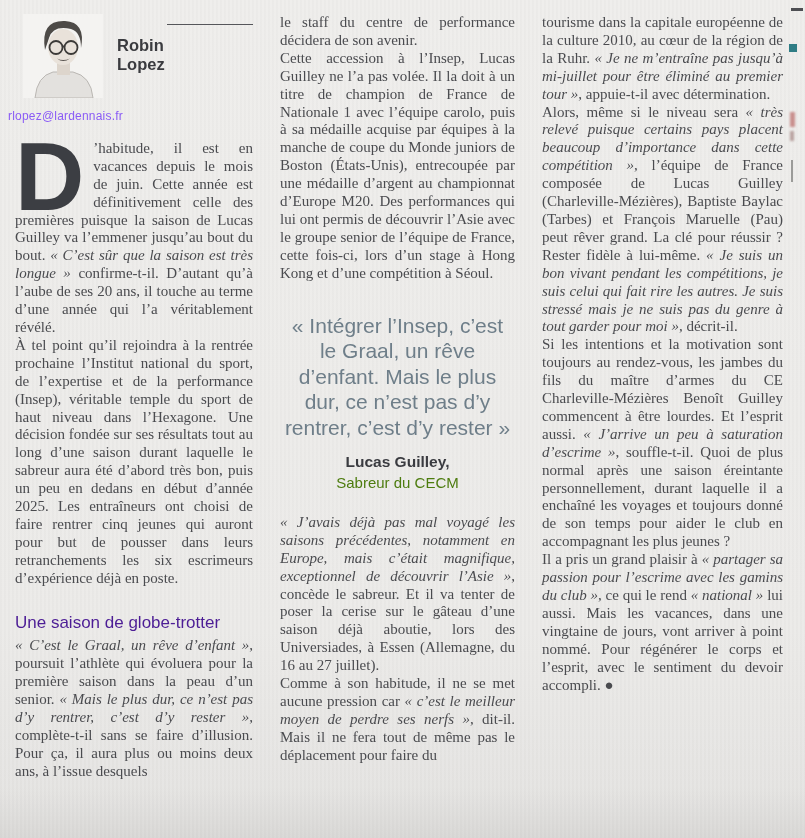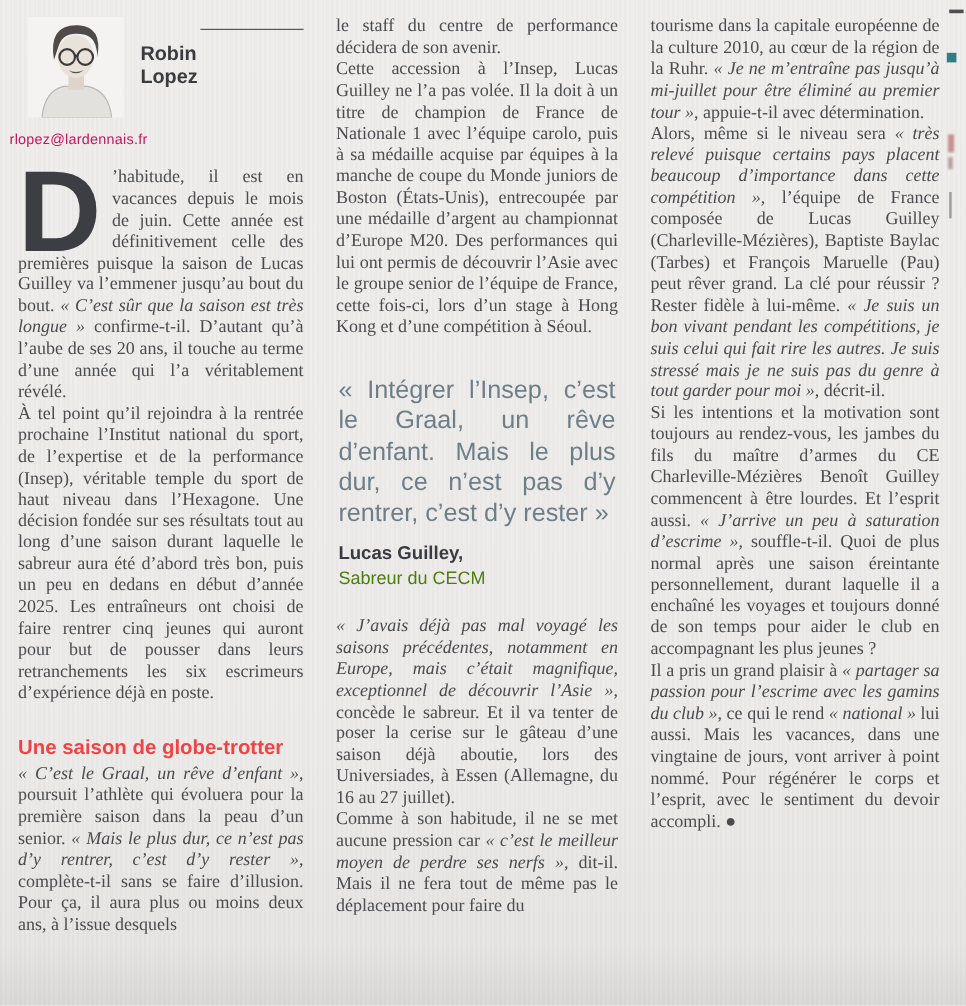--- a/index.html
+++ b/index.html
@@ -28,41 +28,41 @@
   .name-wrap { flex:1; padding-left:14px; display:flex; flex-direction:row; }
   .author-name {
     margin-top:22px; width:80px;
     font-family:"Liberation Sans", sans-serif;
     font-weight:700; font-size:16.5px; line-height:1.18; color:#3a3b3f;
   }
   .byline-rule { margin-top:10px; border-top:1.5px solid #55565a; width:100%; }
   .author-email {
     margin:10px 0 0 -7px;
     font-family:"Liberation Sans", sans-serif;
-    font-size:12px; color:#be185d; letter-spacing:.2px;
+    font-size:12px; color:#8b5cf6; letter-spacing:.2px;
   }
 
   
   .dropcap {
     float:left;
     font-family:"Liberation Sans", sans-serif;
     font-weight:800; font-size:96px; line-height:68px;
     padding:3px 9px 0 0; color:#3c3e43;
   }
 
   
   .subhead {
     margin:26px 0 6px;
     font-family:"Liberation Sans", sans-serif;
-    font-weight:700; font-size:17px; color:#ef4444;
+    font-weight:400; font-size:17px; color:#4c1d95;
     text-align:left;
   }
 
   
-  .pullquote { margin:30px 2px 22px; }
+  .pullquote { margin:30px 2px 22px; text-align:center; }
   .pullquote-text {
     font-family:"Liberation Sans", sans-serif;
     font-size:21px; line-height:25.5px; color:#6e7e89; font-weight:400;
   }
   .pullquote-author {
     margin-top:13px;
     font-family:"Liberation Sans", sans-serif;
     font-weight:700; font-size:15.5px; color:#3a3b40;
   }
   .pullquote-role {

